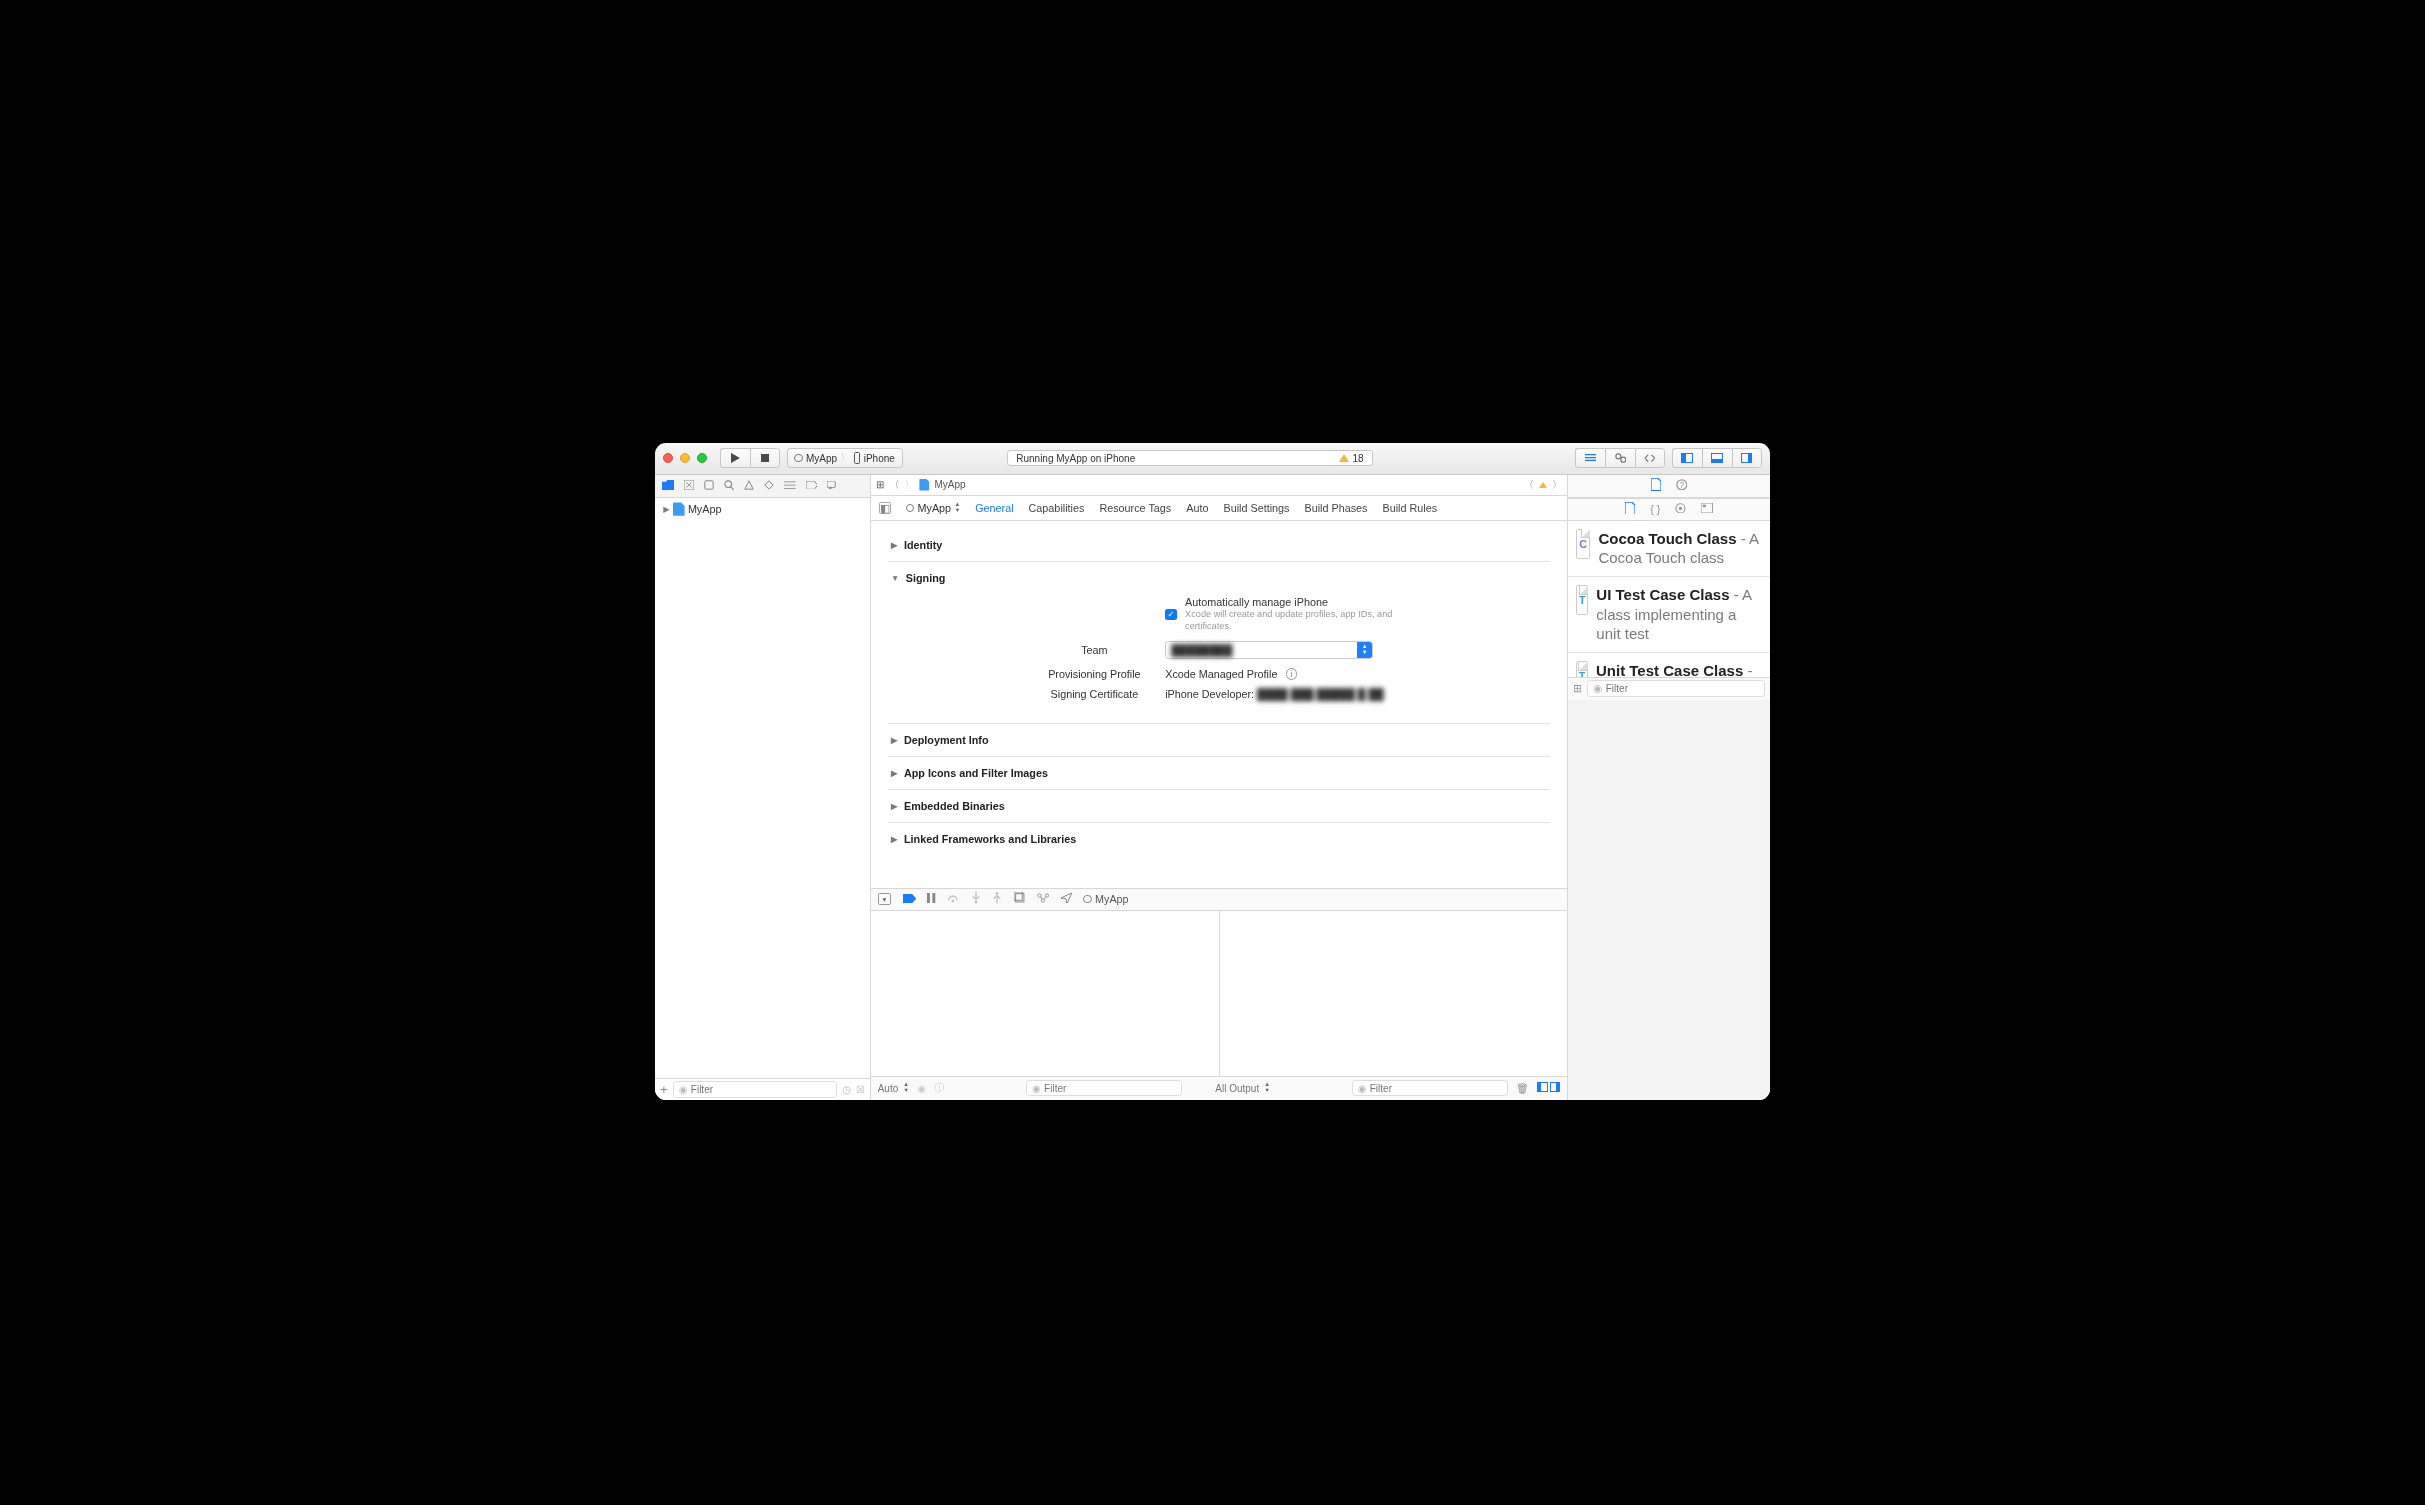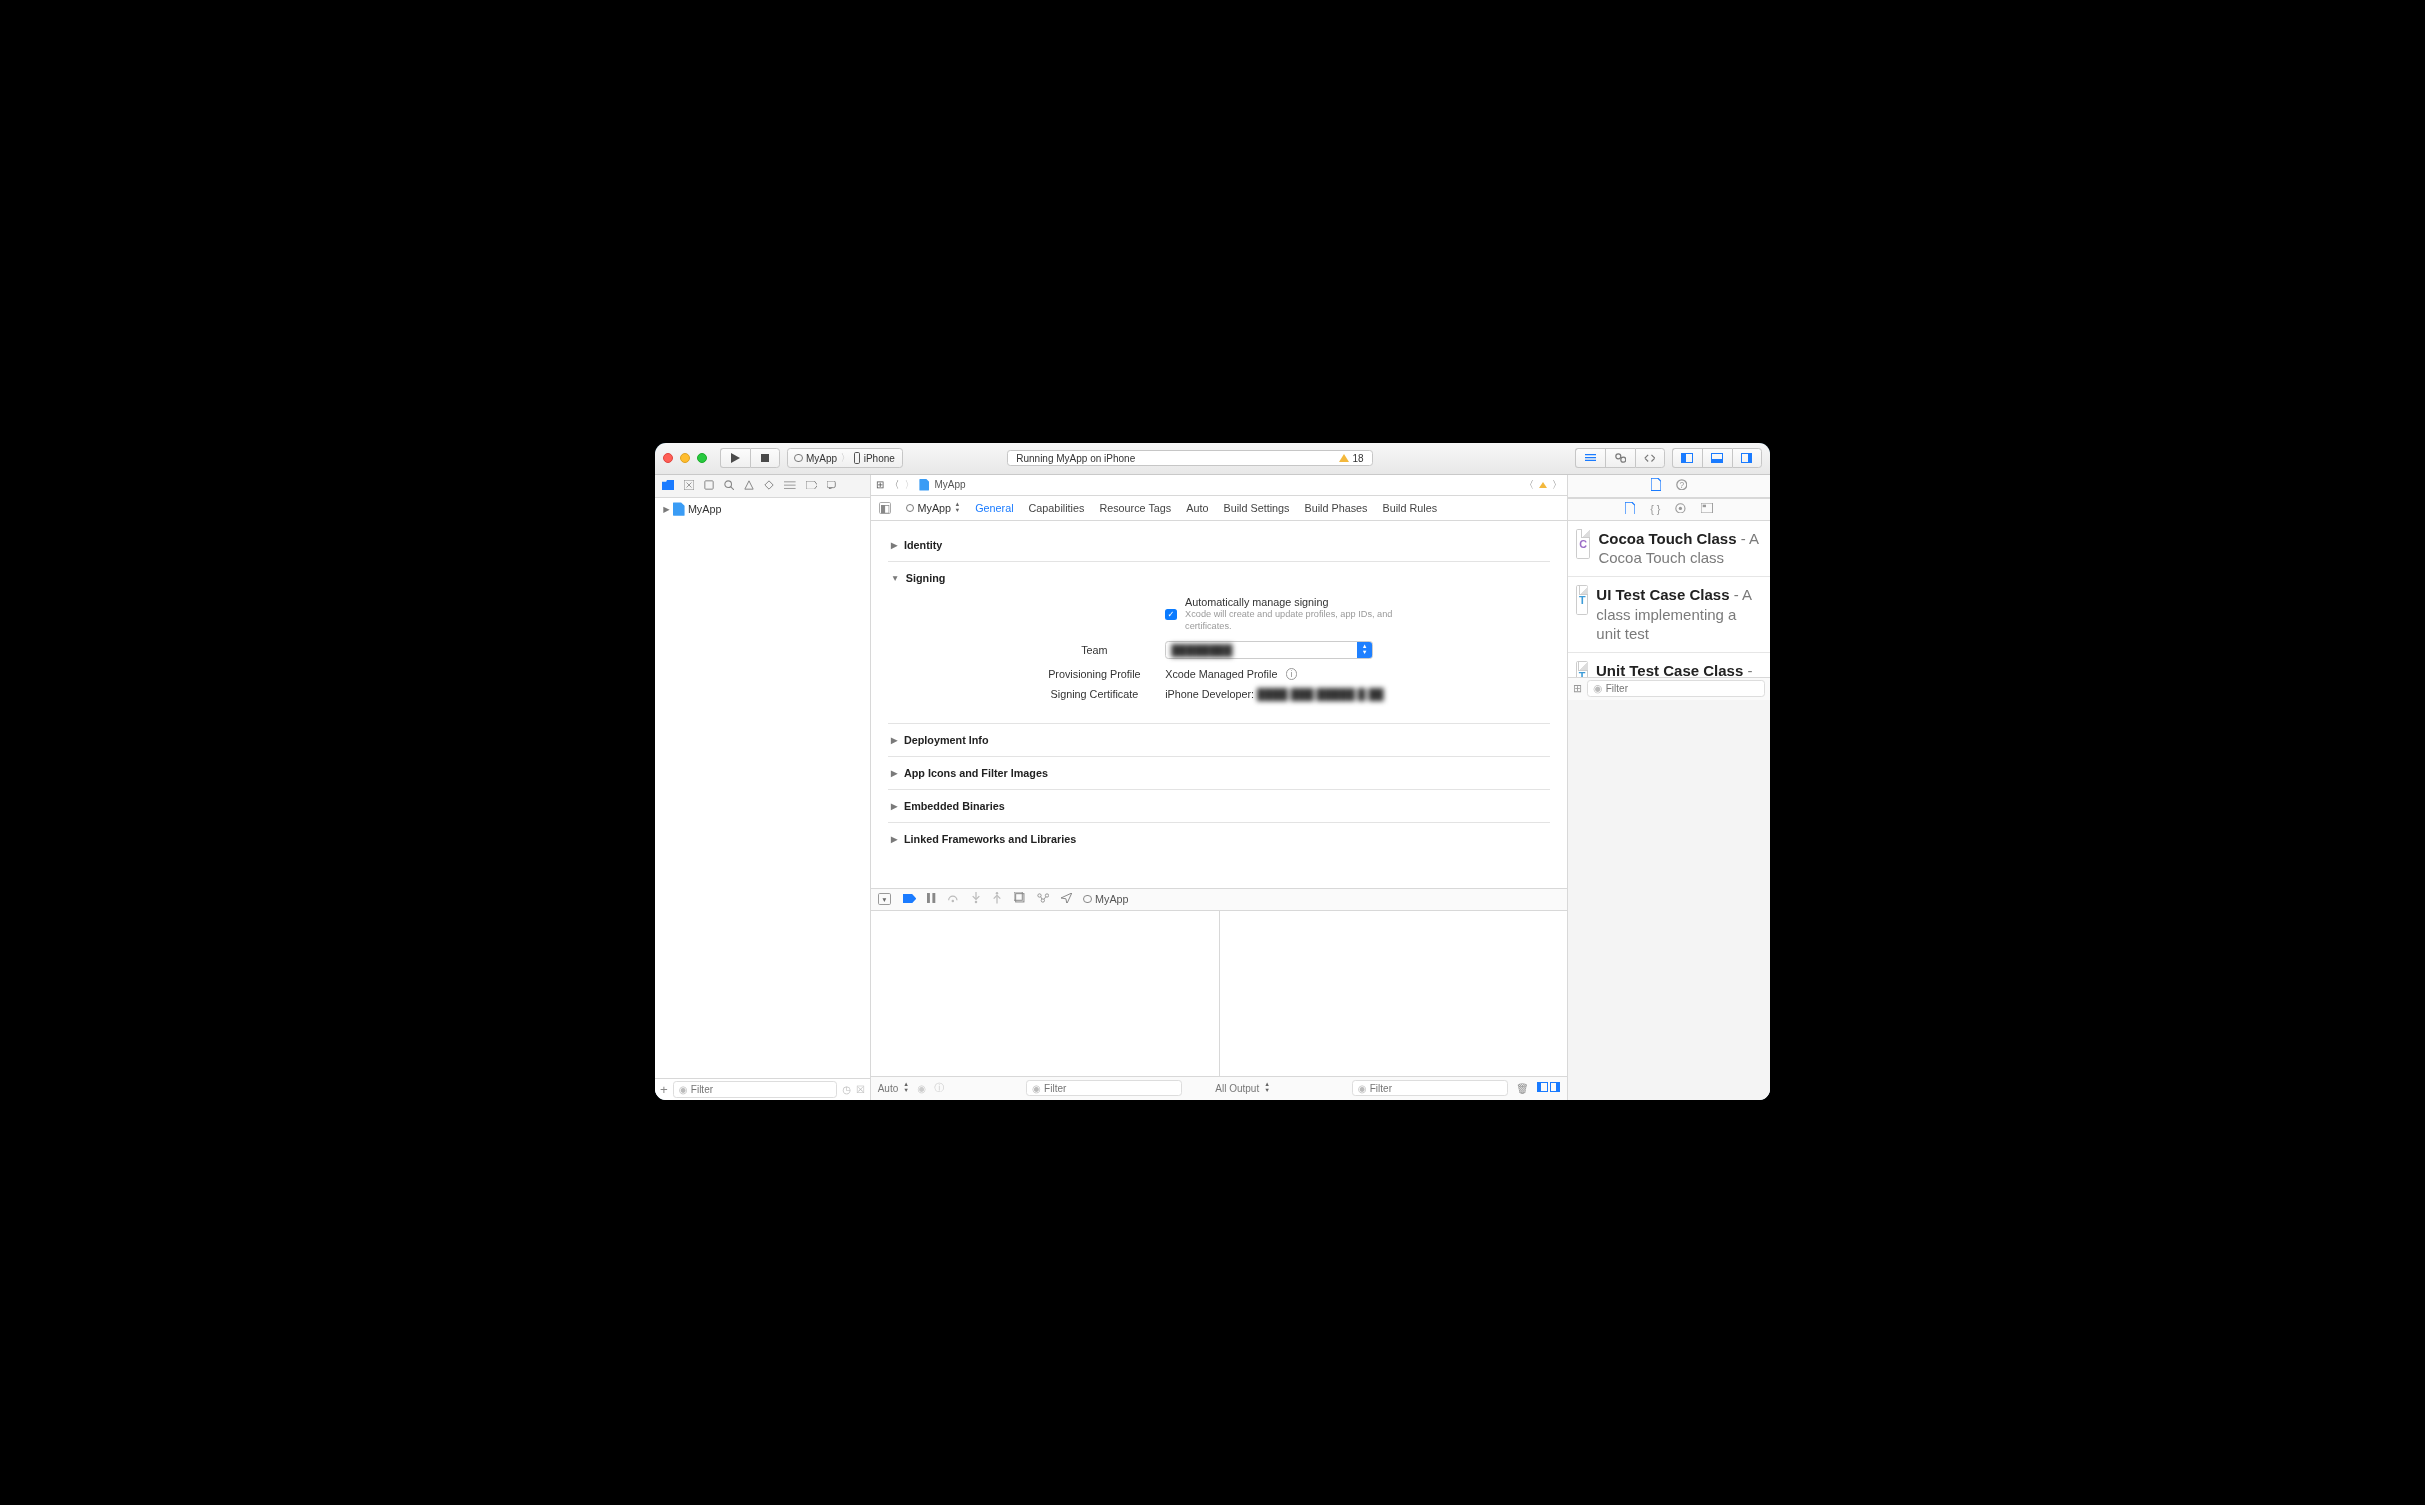--- a/index.html
+++ b/index.html
@@ -289,21 +289,21 @@
         <div class="section">
           <div class="section-head">
             <span class="tri">▼</span>
             <span>Signing</span>
           </div>
           <div class="section-body">
             <div class="formrow">
               <span class="lbl"></span>
               <span class="check">✓</span>
               <div>
-                <div>Automatically manage signing</div>
+                <div>Automatically manage iPhone</div>
                 <div class="helptext" style="margin-left:0;">Xcode will create and update profiles, app IDs, and certificates.</div>
               </div>
             </div>
             <div class="formrow">
               <span class="lbl">Team</span>
               <span class="popup">
                 <span class="blurred">████████</span>
                 <span class="arrows">
                     <span>▲</span>
                     <span>▼</span>

